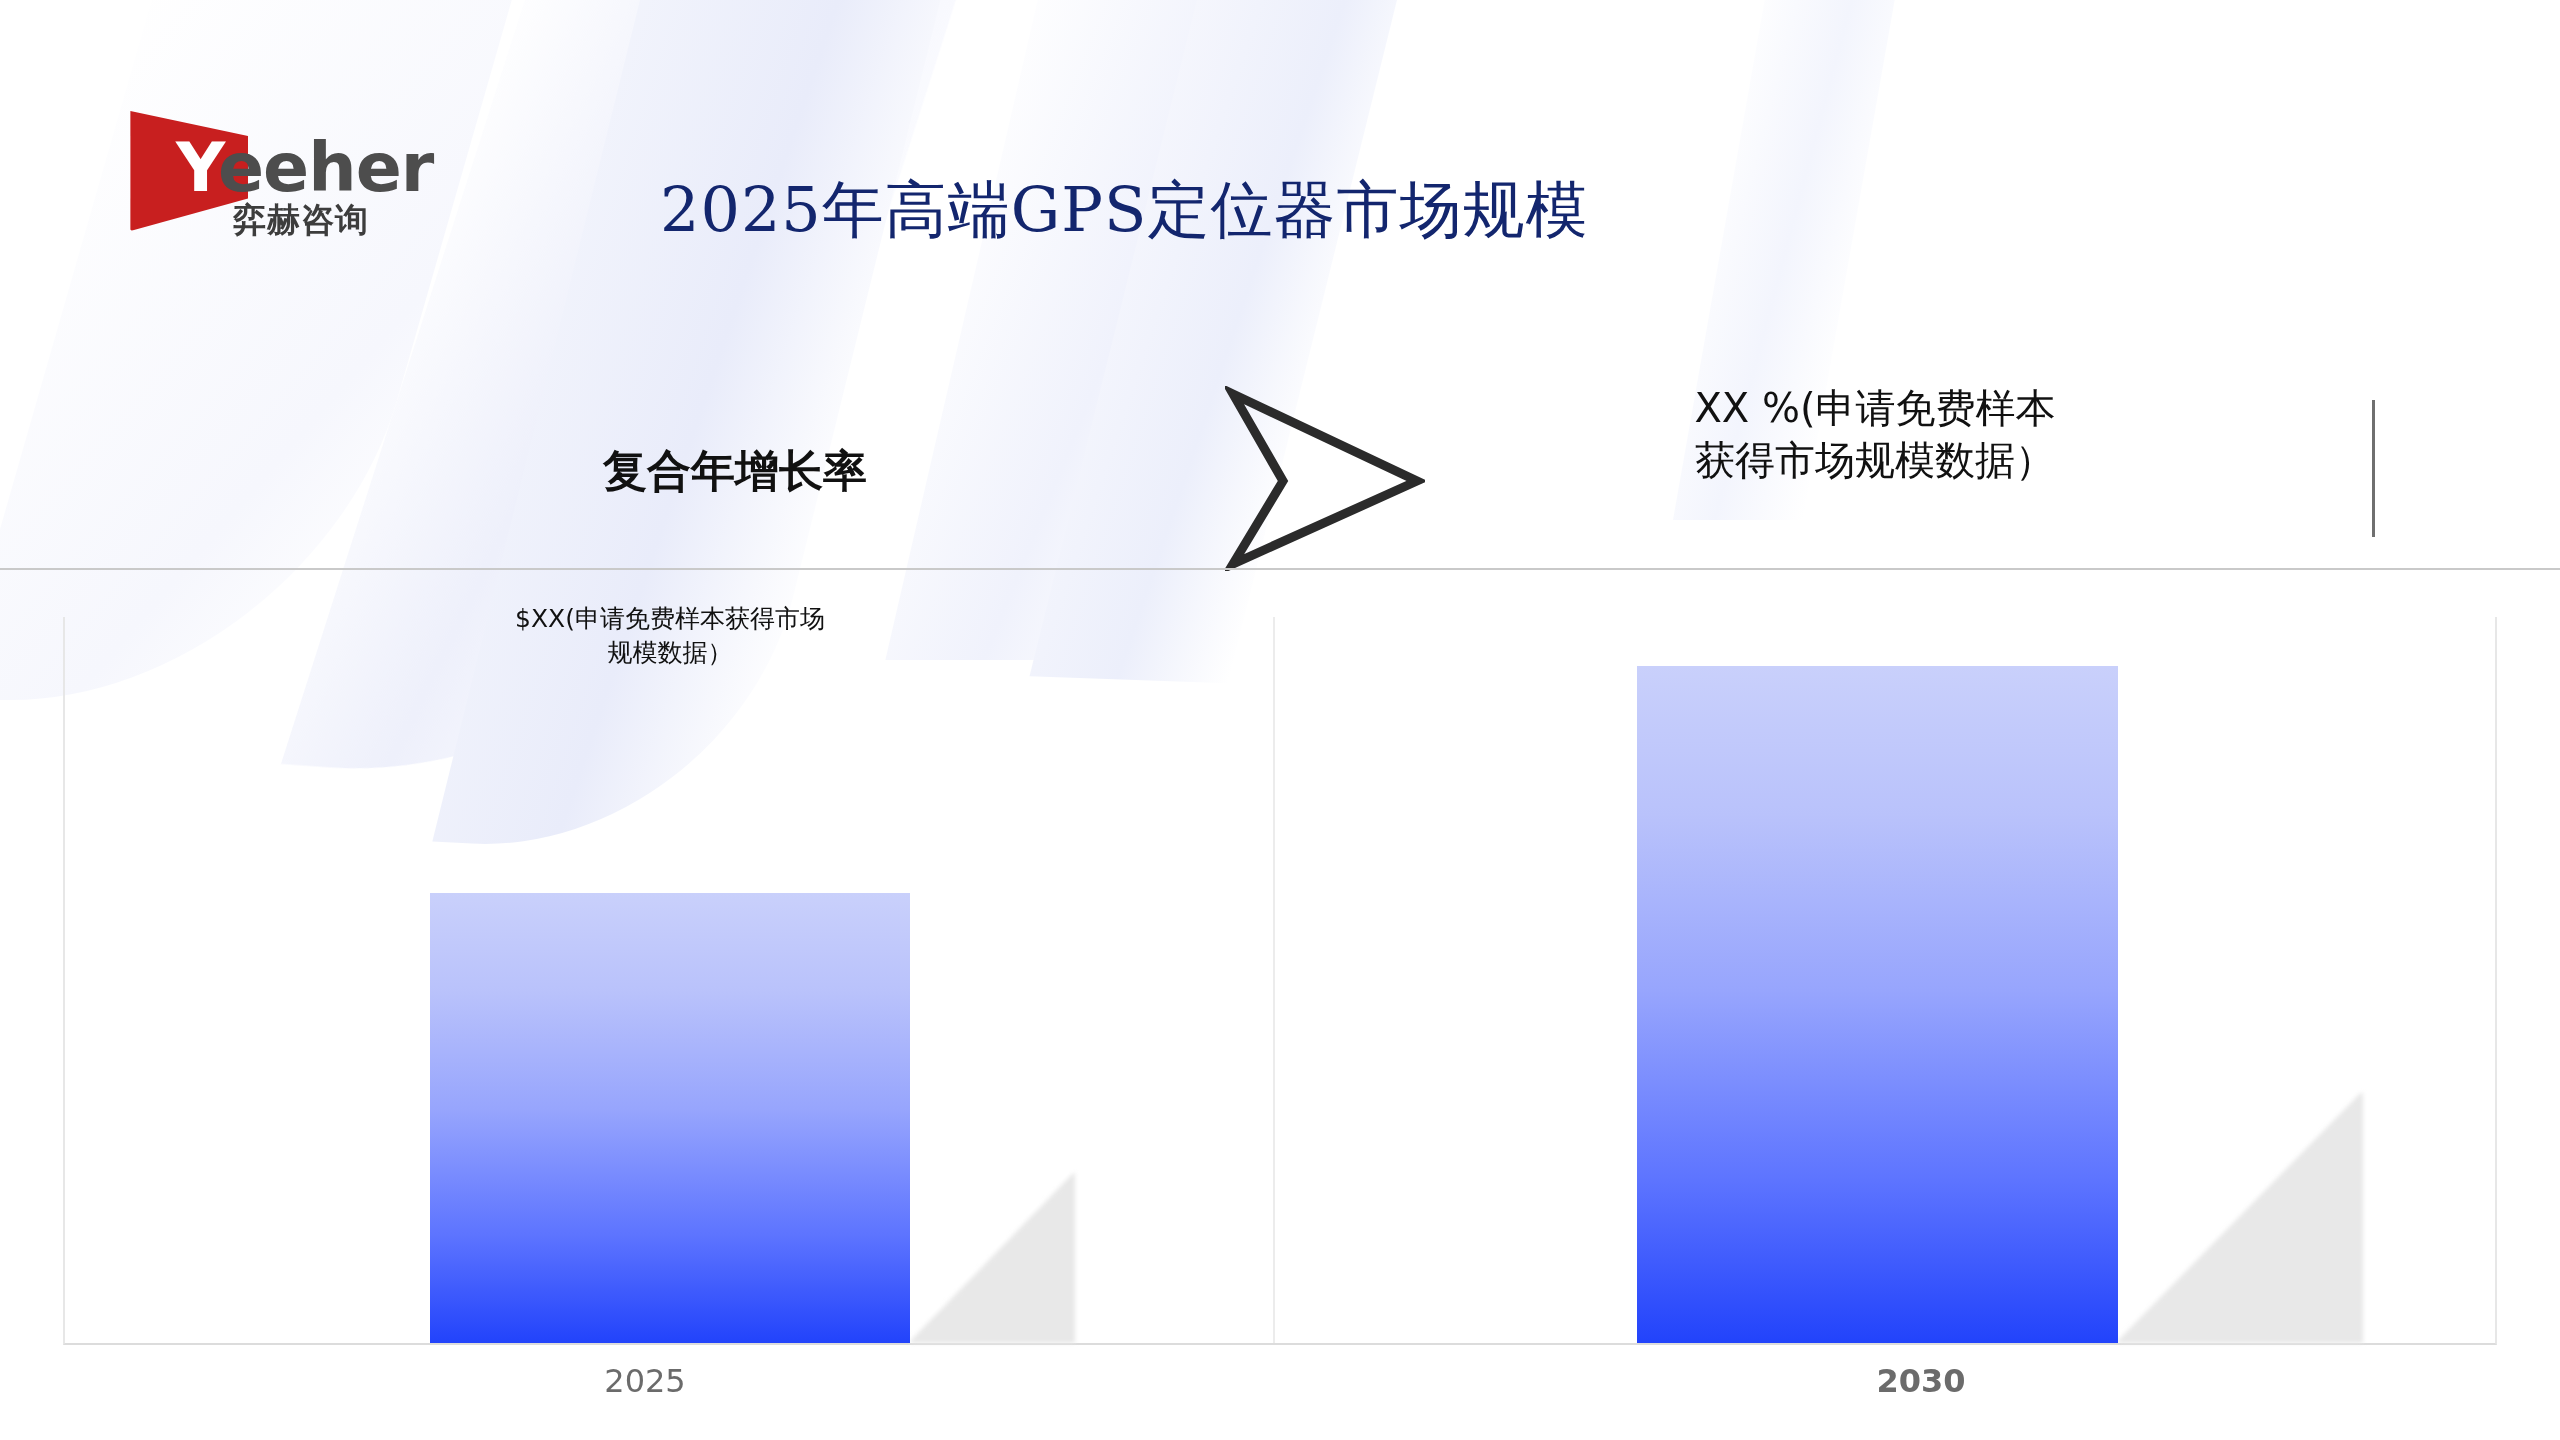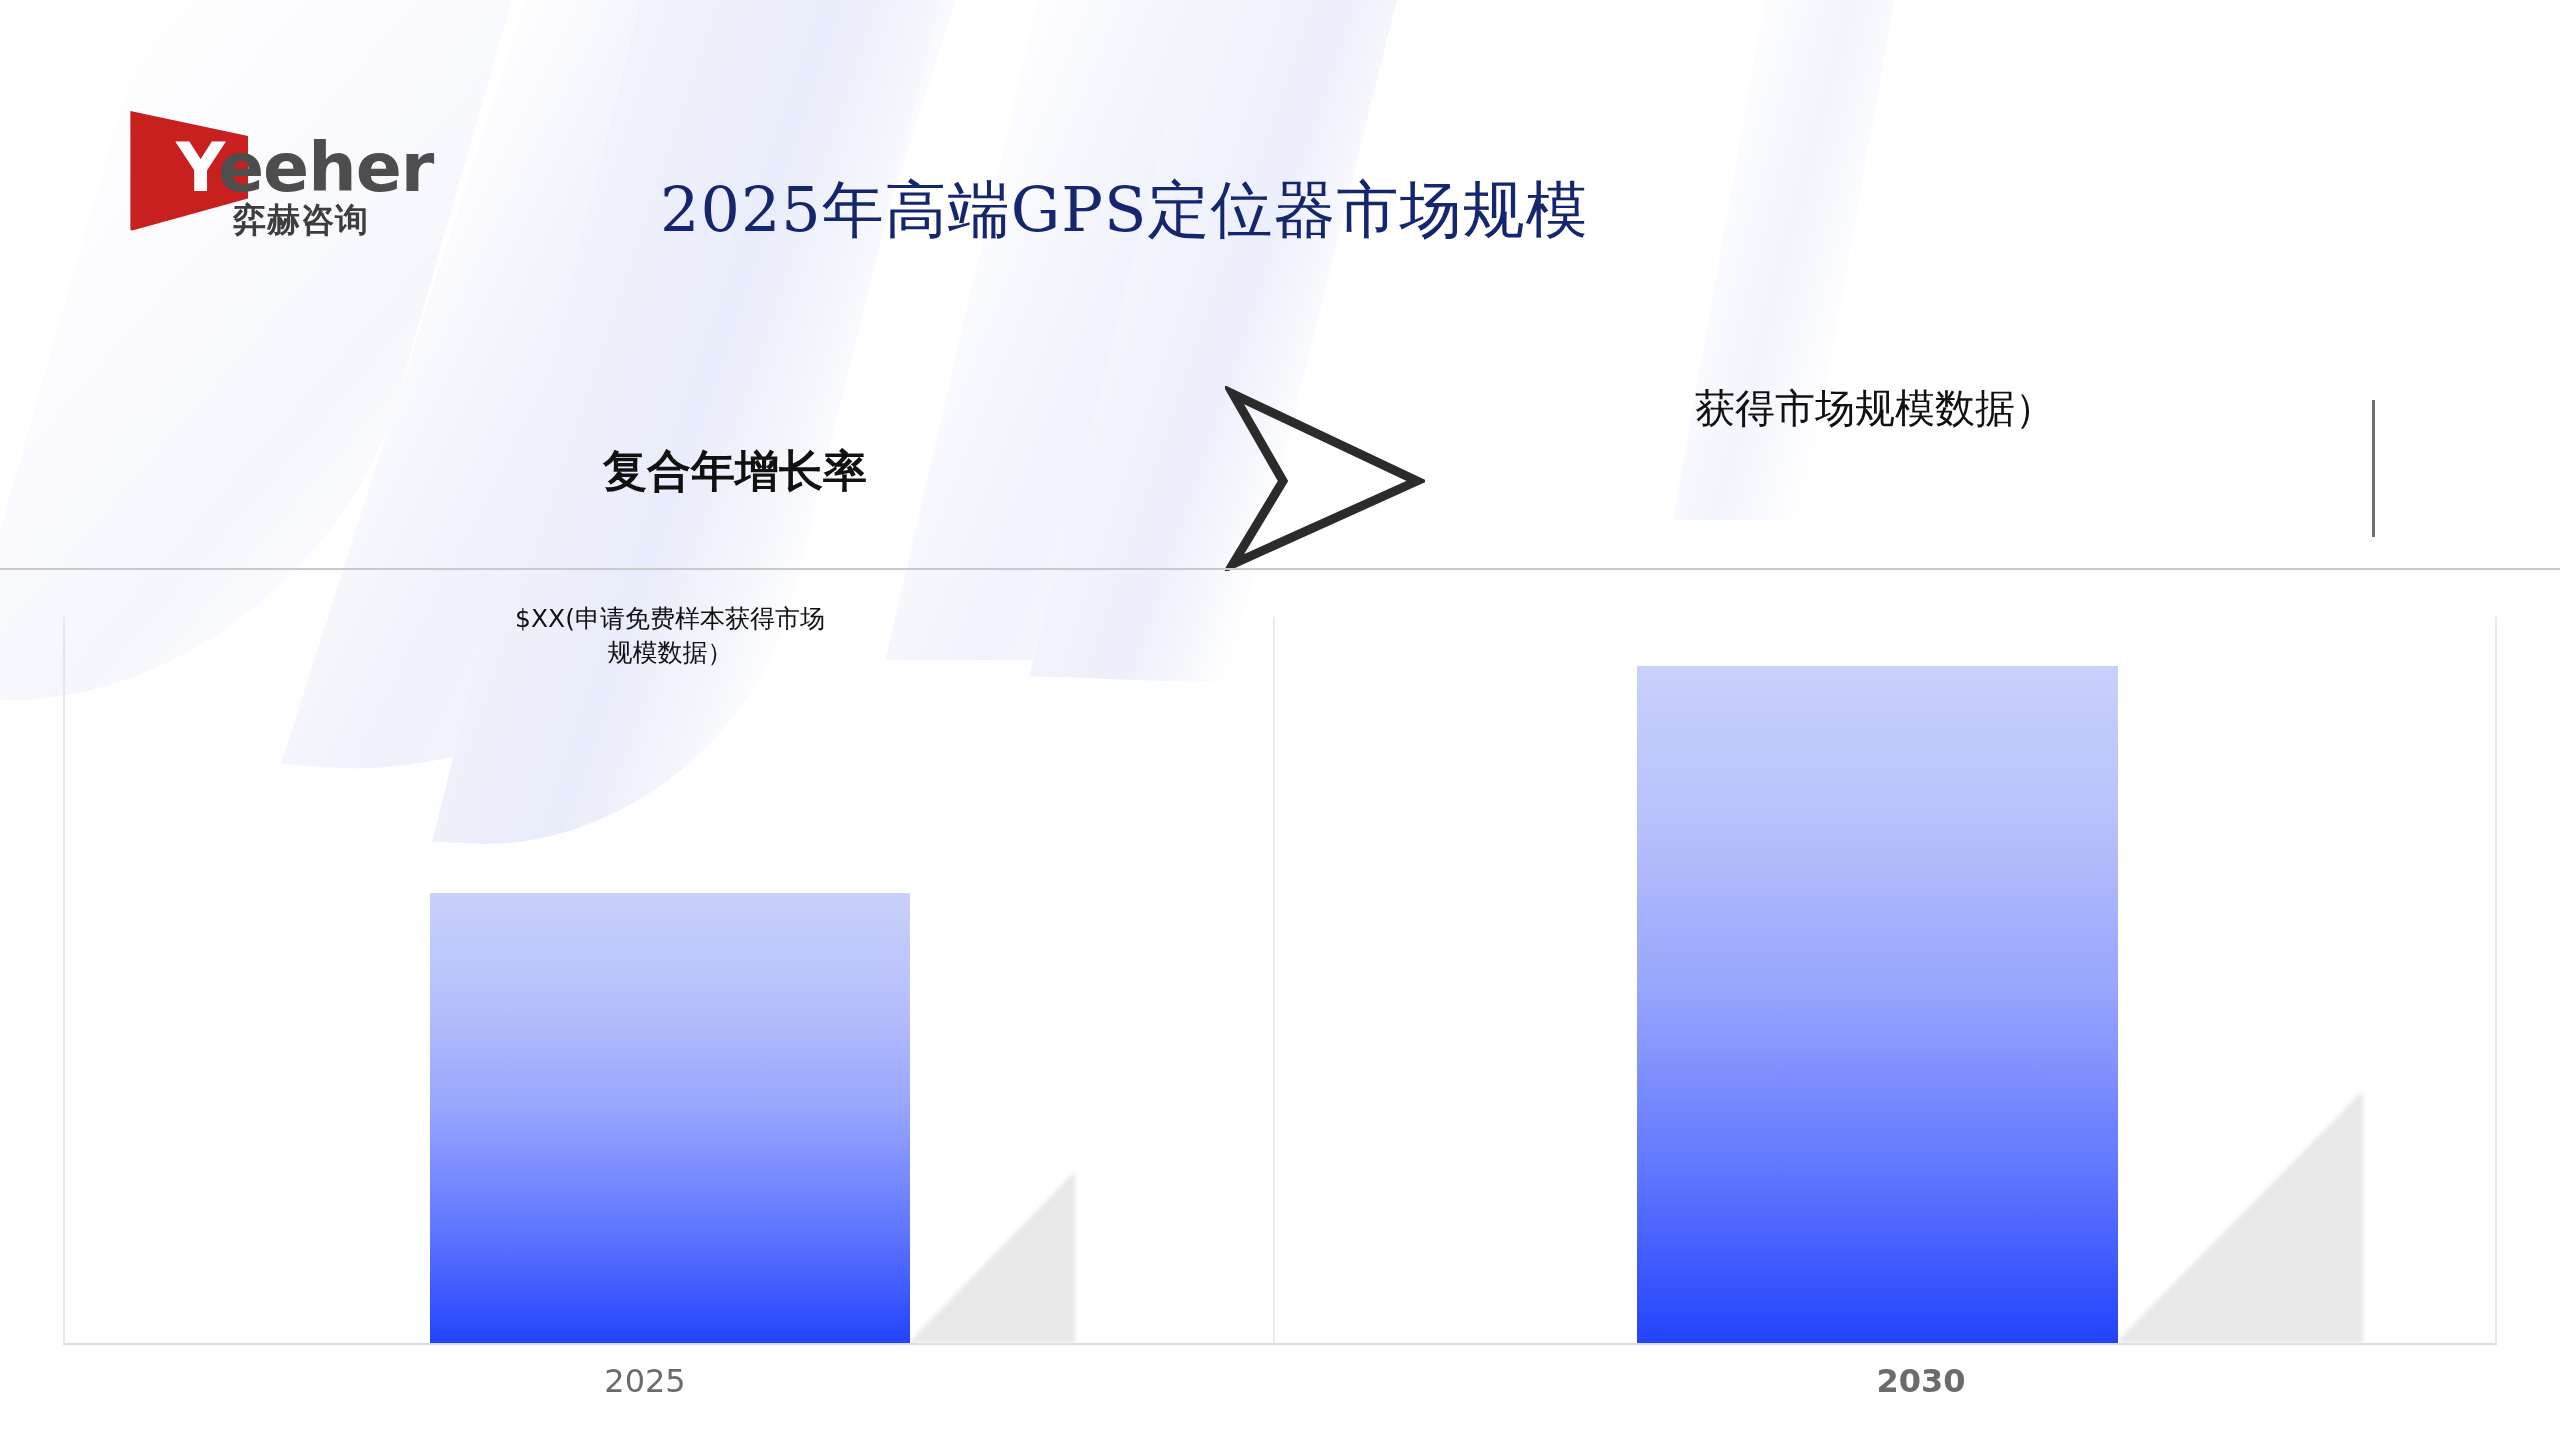--- a/index.html
+++ b/index.html
@@ -163,20 +163,21 @@
   <div>复合年增长率</div>
 </div>
 
 <div id="arrow-icon">
   <svg viewBox="0 0 200 185" width="200" height="185">
     <polygon points="8,8 192,95 8,178 58,95" fill="none" stroke="#2b2b2b" stroke-width="9" stroke-linejoin="miter"></polygon>
   </svg>
 </div>
 
 <div id="cagr-value">
+  <div>XX %(申请免费样本</div>
   <div>获得市场规模数据）</div>
 </div>
 
 <div id="right-divider"></div>
 <div id="header-rule"></div>
 
 <div id="chart">
   <div id="chart-mid-divider"></div>
 
   <div class="bar-group" style="left:365px;width:480px;height:450px;">

